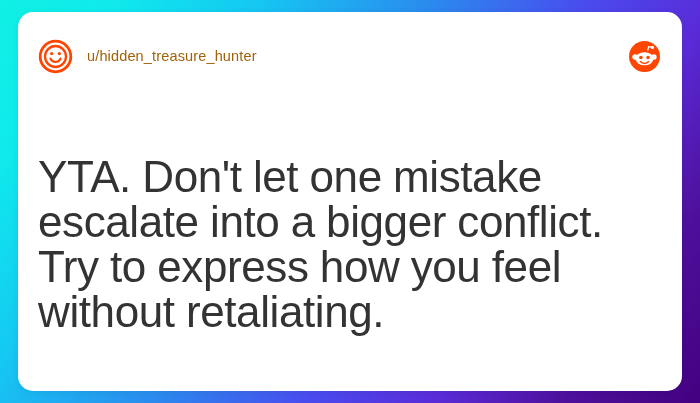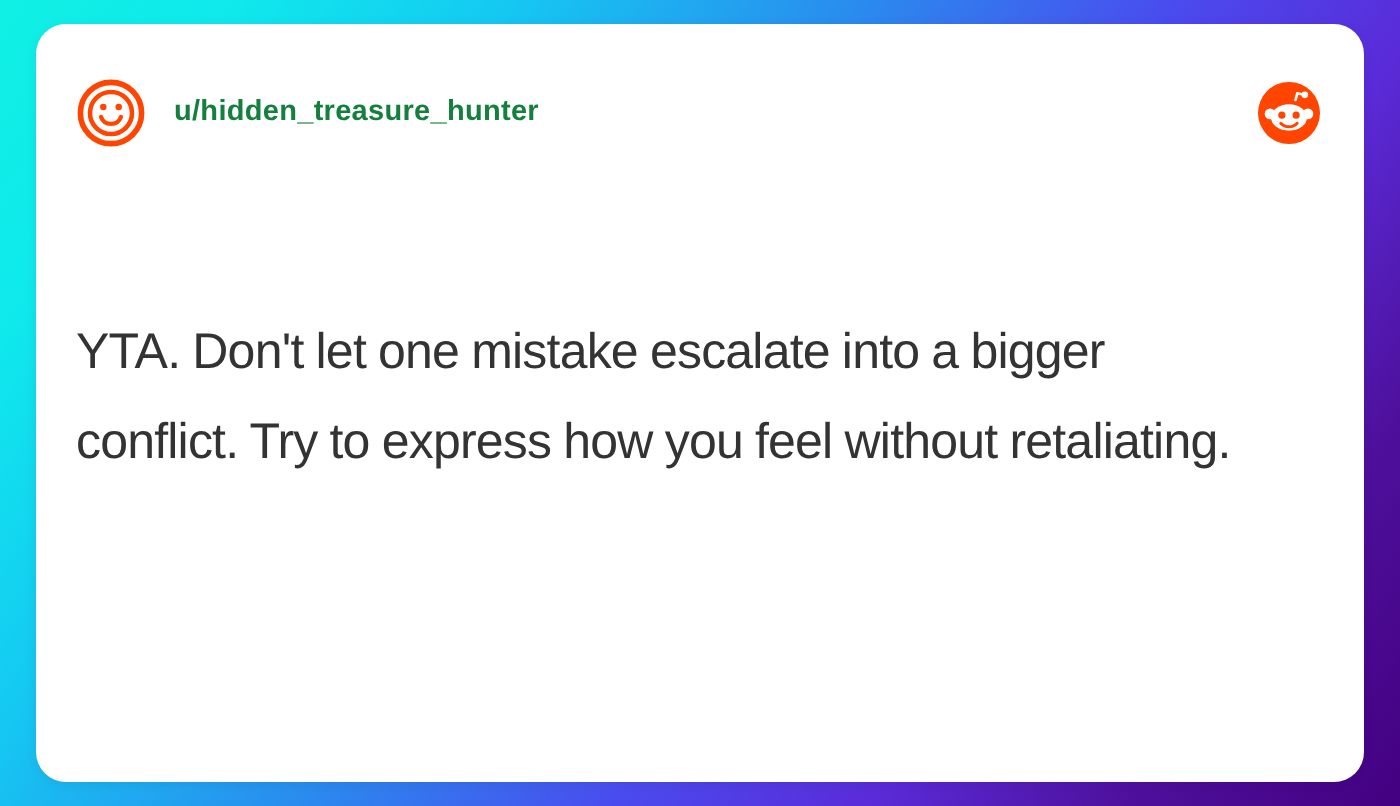--- a/index.html
+++ b/index.html
@@ -63,22 +63,22 @@
     width: 35px;
     height: 35px;
     flex: 0 0 35px;
     display: block;
   }
 
   #username {
     margin-left: 14px;
     font-family: "Liberation Sans", sans-serif;
     font-size: 14.5px;
-    font-weight: 700;
-    color: #15803d;
+    font-weight: 400;
+    color: #a16207;
     letter-spacing: 0.15px;
     white-space: nowrap;
   }
 
   #header-spacer {
     flex: 1 1 auto;
   }
 
   #reddit-logo {
     width: 31px;
@@ -87,21 +87,21 @@
     display: block;
   }
 
   
   #comment-body {
     position: absolute;
     left: 20px;
     top: 142px;
     width: 600px;
     font-family: "Liberation Sans", sans-serif;
-    font-size: 25px;
+    font-size: 44px;
     line-height: 45px;
     font-weight: 400;
     color: #333333;
     letter-spacing: -0.4px;
     word-spacing: -0.5px;
   }
 </style>
 </head>
 <body>
 

